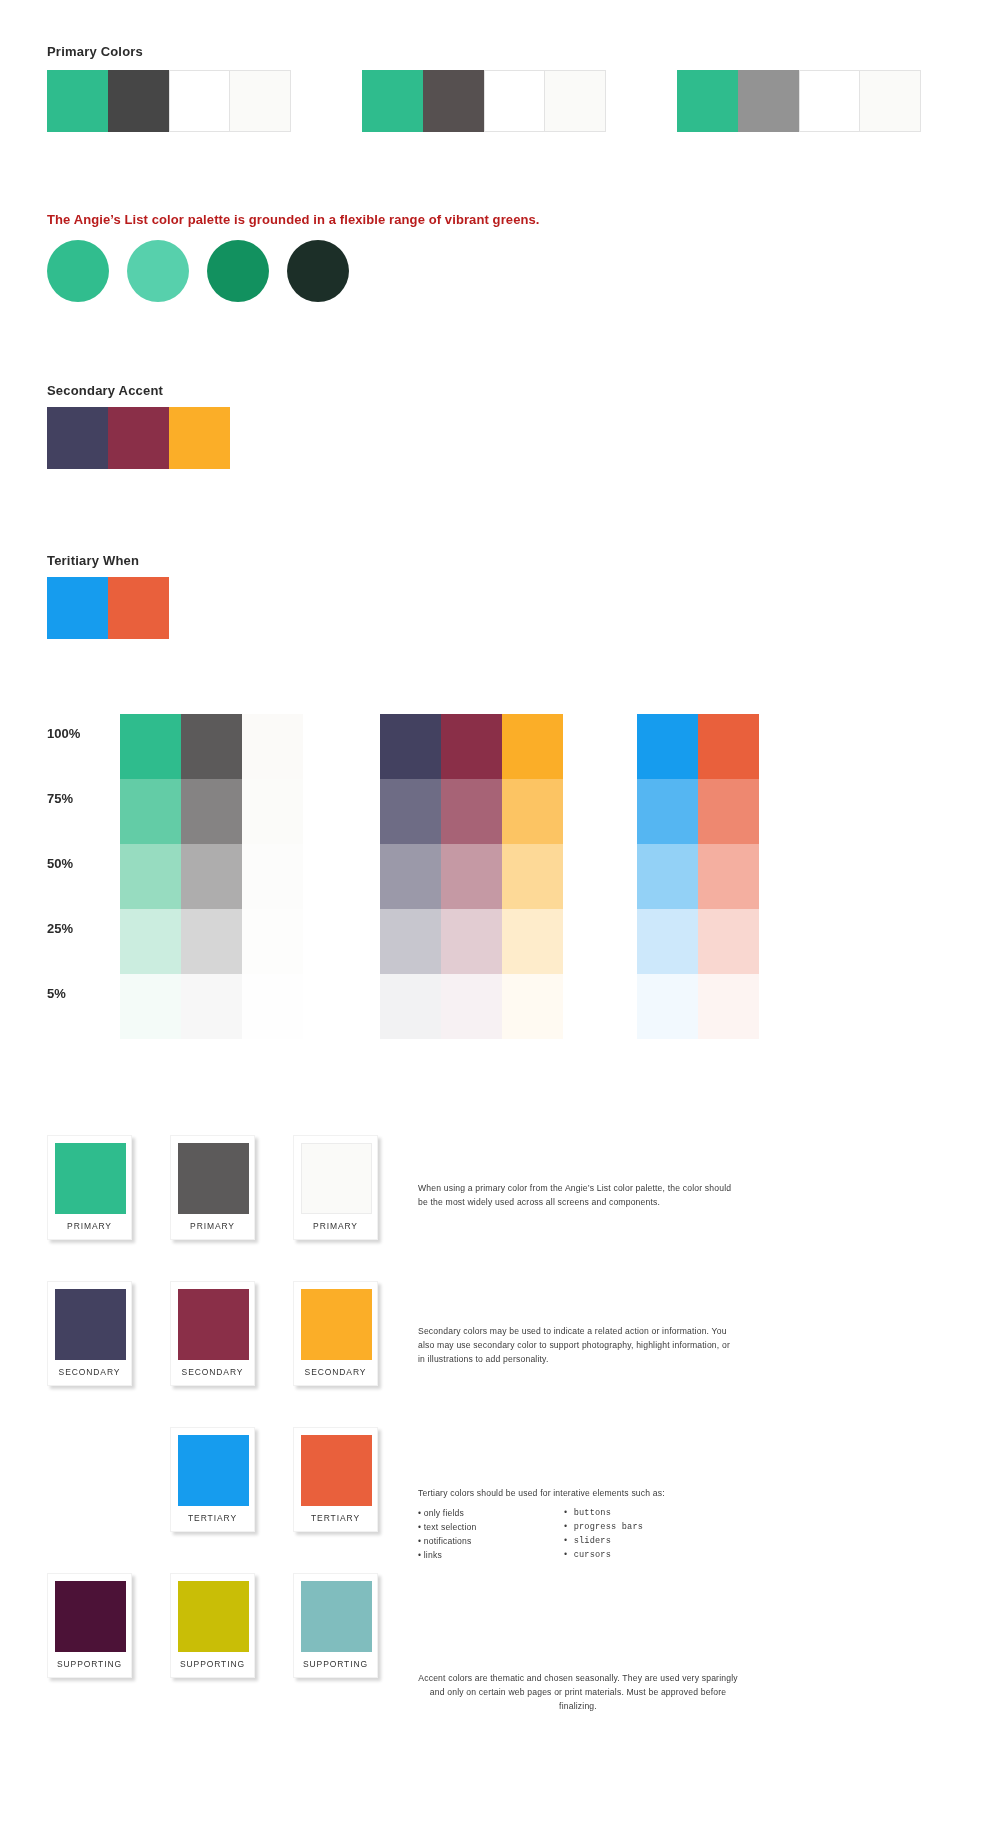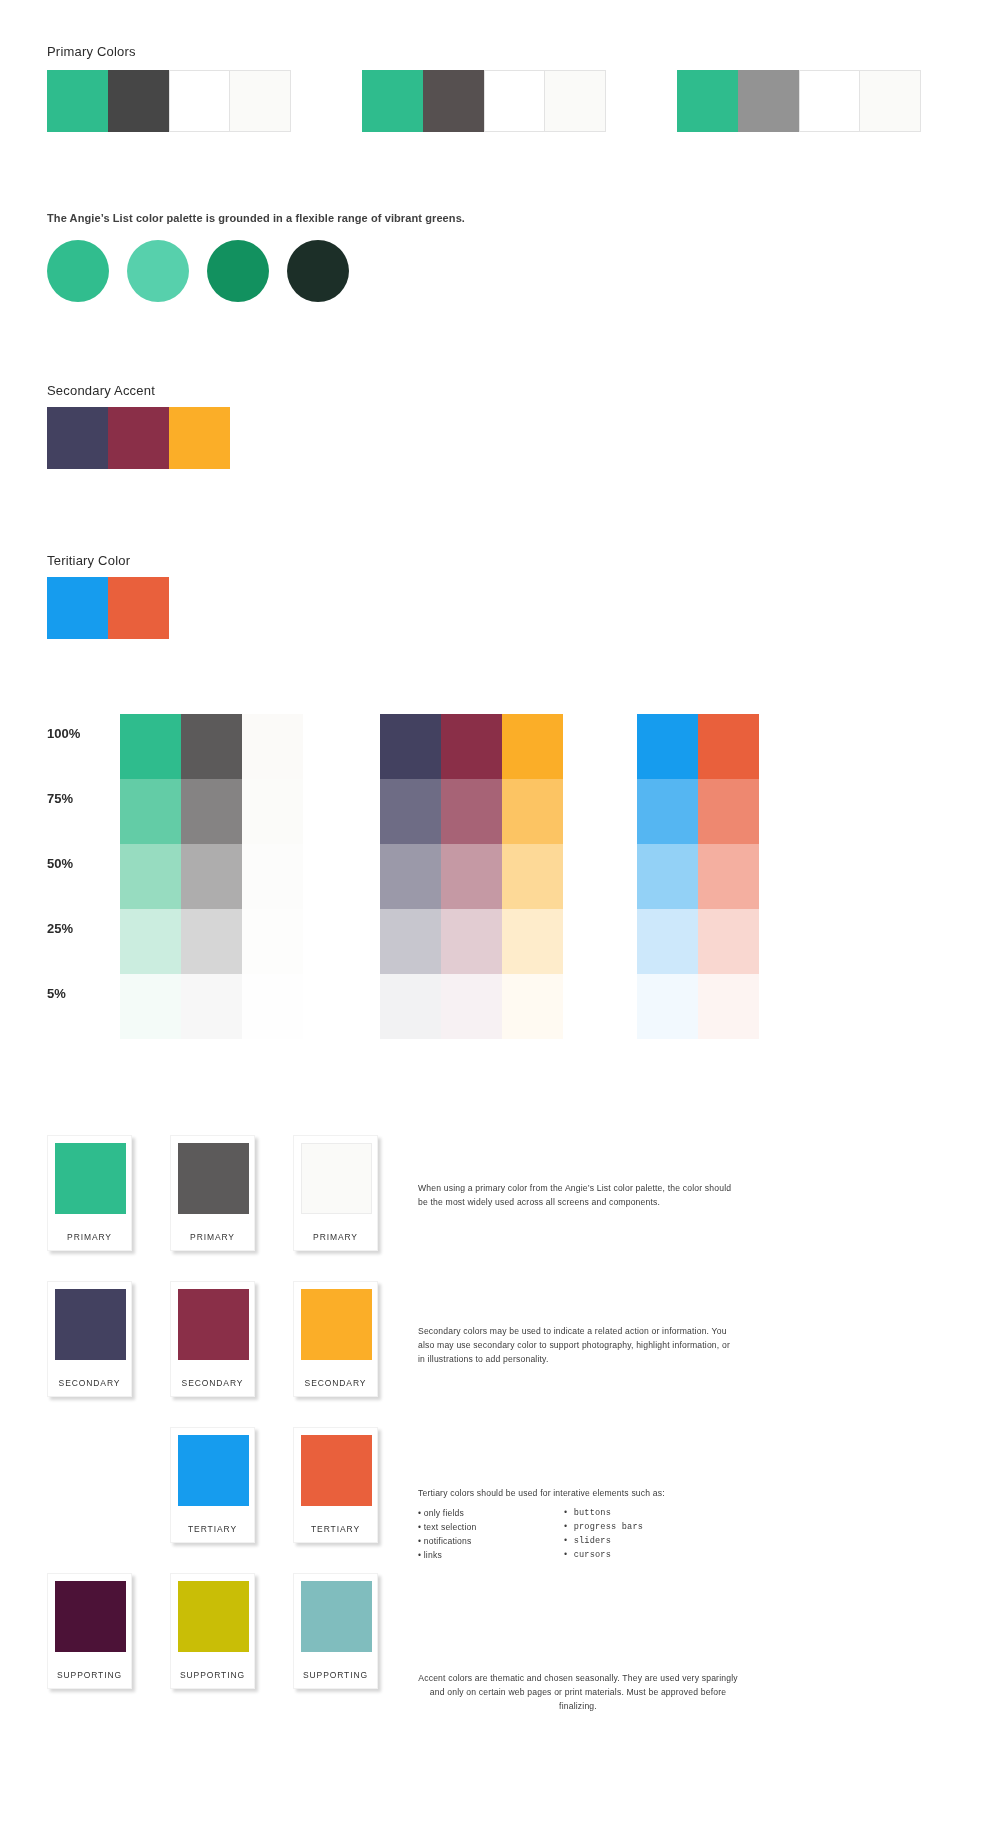--- a/index.html
+++ b/index.html
@@ -9,30 +9,30 @@
     background: #ffffff;
     font-family: "Liberation Sans", sans-serif;
     -webkit-font-smoothing: antialiased;
   }
   .page { position: relative; width: 1000px; height: 1825px; background:#fff; }
 
   
   .section-title {
     position: absolute;
     font-size: 13px;
-    font-weight: normal;
+    font-weight: bold;
     color: #2b2b2b;
     letter-spacing: .2px;
     white-space: nowrap;
   }
   .lede {
     position: absolute;
-    font-size: 11px;
+    font-size: 13px;
     font-weight: bold;
-    color: #404040;
+    color: #b91c1c;
     letter-spacing: .1px;
     white-space: nowrap;
   }
 
   
   .strip { position: absolute; display: flex; height: 62px; }
   .strip .cell { width: 61px; height: 62px; }
   .cell.bordered { border: 1px solid #e3e3e3; }
   .cell.bordered + .cell.bordered { border-left: none; }
 
@@ -67,21 +67,21 @@
     padding: 7px 7px 0 7px;
     border: 1px solid #f1f1f1;
   }
   .card .chip { width: 71px; height: 71px; }
   .card .chip.outline { border: 1px solid #ececec; }
   .card .caption {
     font-size: 8.5px;
     letter-spacing: .9px;
     color: #333;
     text-align: center;
-    padding: 18px 0 8px 0;
+    padding: 7px 0 8px 0;
     white-space: nowrap;
   }
 
   
   .desc {
     position: absolute;
     font-size: 8.6px;
     line-height: 1.62;
     color: #3a3a3a;
     width: 320px;
@@ -127,21 +127,21 @@
       <div class="circle" style="background: rgb(28, 47, 40);"></div>
     </div>
 
   <div class="section-title" style="left:47px; top:383px;">Secondary Accent</div>
   <div class="blockrow" id="secondary-row" style="left:47px; top:407px;">
       <div class="blk" style="background: rgb(67, 65, 96);"></div>
       <div class="blk" style="background: rgb(138, 47, 72);"></div>
       <div class="blk" style="background: rgb(251, 174, 40);"></div>
     </div>
 
-  <div class="section-title" style="left:47px; top:553px;">Teritiary Color</div>
+  <div class="section-title" style="left:47px; top:553px;">Teritiary When</div>
   <div class="blockrow" id="tertiary-row" style="left:47px; top:577px;">
       <div class="blk" style="background: rgb(22, 156, 238);"></div>
       <div class="blk" style="background: rgb(233, 96, 60);"></div>
     </div>
 
   <div class="tintgrid" id="tintgrid" style="left:0px; top:714px;">
       <div class="tint-rowlabel" style="left: 47px; top: 12px;">100%</div>
       <div class="tint-rowlabel" style="left: 47px; top: 77px;">75%</div>
       <div class="tint-rowlabel" style="left: 47px; top: 142px;">50%</div>
       <div class="tint-rowlabel" style="left: 47px; top: 207px;">25%</div>

